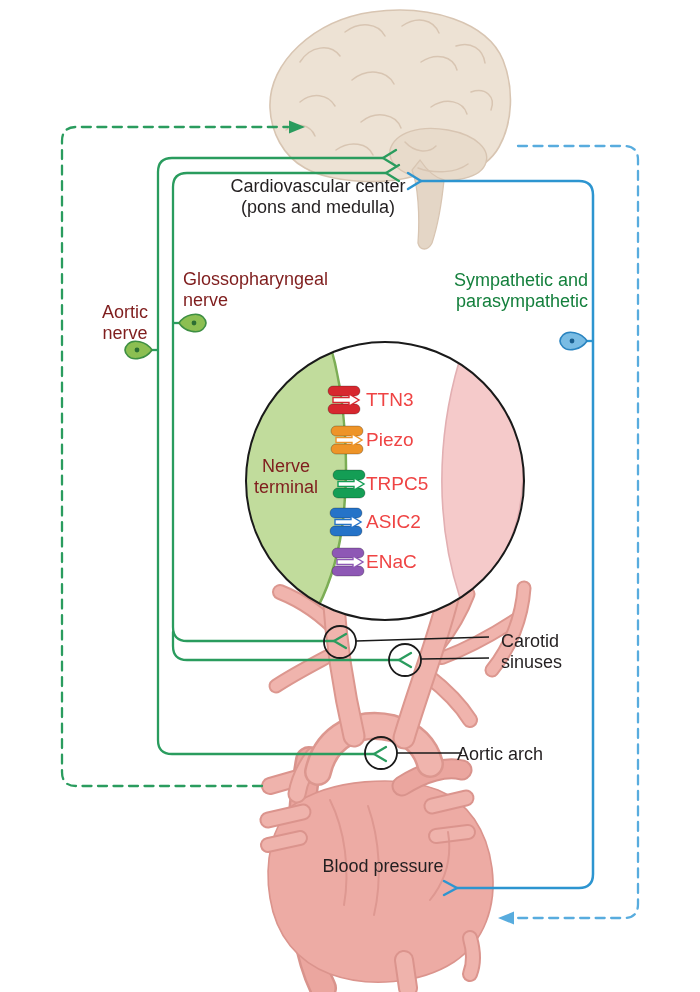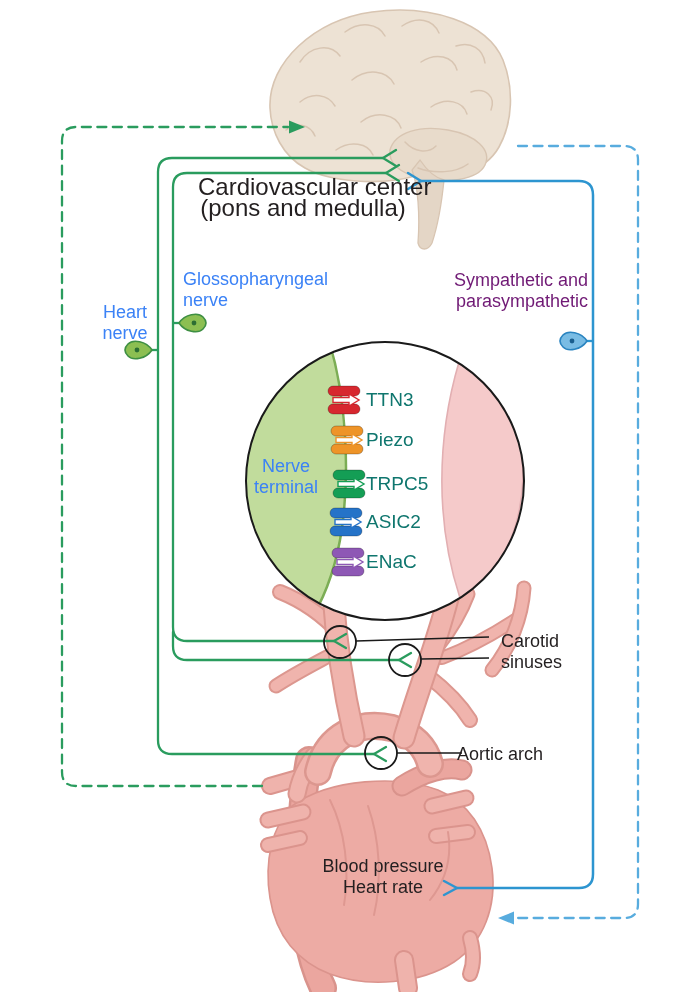--- a/index.html
+++ b/index.html
@@ -2,31 +2,31 @@
 <html><head>
 <meta charset="utf-8">
 <style>
   html,body{margin:0;padding:0;background:#ffffff;}
   .stage{position:relative;width:700px;height:992px;background:#ffffff;
          font-family:"Liberation Sans",sans-serif;overflow:hidden;}
   svg.art{position:absolute;left:0;top:0;}
   .lbl{position:absolute;color:#231f20;font-size:18px;line-height:21px;white-space:nowrap;}
   .lbl.center{text-align:center;}
   .lbl.right{text-align:right;}
-  .green-txt{color:#3b82f6;}
-  .blue-txt{color:#701a75;}
-  #lbl-cvc{left:198px;top:176px;width:210px;font-size:24px;}
+  .green-txt{color:#7f1d1d;}
+  .blue-txt{color:#15803d;}
+  #lbl-cvc{left:213px;top:176px;width:210px;font-size:18px;}
   #lbl-glosso{left:183px;top:269px;}
   #lbl-vagus{left:84px;top:302px;width:82px;}
   #lbl-symp{left:430px;top:270px;width:158px;}
   #lbl-nerveterm{left:234px;top:456px;width:104px;}
   #lbl-carotid{left:493px;top:631px;margin-left:8px;}
   #lbl-aortic{left:457px;top:744px;text-align:right;}
   #lbl-bp{left:298px;top:856px;width:170px;}
-  .chlbl{position:absolute;left:366px;color:#0f766e;font-size:19px;line-height:22px;}
+  .chlbl{position:absolute;left:366px;color:#ef4444;font-size:19px;line-height:22px;}
   #ch-0{top:389px;} #ch-1{top:429px;} #ch-2{top:473px;} #ch-3{top:511px;} #ch-4{top:551px;}
 </style>
 </head>
 <body>
 
 <div class="stage">
 
 <svg class="art" width="700" height="992" viewBox="0 0 700 992">
   <defs>
     <clipPath id="insetClip">
@@ -226,21 +226,21 @@
   <div>Cardiovascular center</div>
   <div>(pons and medulla)</div>
 </div>
 
 <div class="lbl green-txt" id="lbl-glosso">
   <div>Glossopharyngeal</div>
   <div>nerve</div>
 </div>
 
 <div class="lbl green-txt center" id="lbl-vagus">
-  <div>Heart</div>
+  <div>Aortic</div>
   <div>nerve</div>
 </div>
 
 <div class="lbl blue-txt right" id="lbl-symp">
   <div>Sympathetic and</div>
   <div>parasympathetic</div>
 </div>
 
 <div class="lbl green-txt center" id="lbl-nerveterm">
   <div>Nerve</div>
@@ -251,21 +251,20 @@
   <div>Carotid</div>
   <div>sinuses</div>
 </div>
 
 <div class="lbl" id="lbl-aortic">
   <div>Aortic arch</div>
 </div>
 
 <div class="lbl center" id="lbl-bp">
   <div>Blood pressure</div>
-  <div>Heart rate</div>
 </div>
 
 <div class="chlbl" id="ch-0">TTN3</div>
 <div class="chlbl" id="ch-1">Piezo</div>
 <div class="chlbl" id="ch-2">TRPC5</div>
 <div class="chlbl" id="ch-3">ASIC2</div>
 <div class="chlbl" id="ch-4">ENaC</div>
 
 </div>
 

